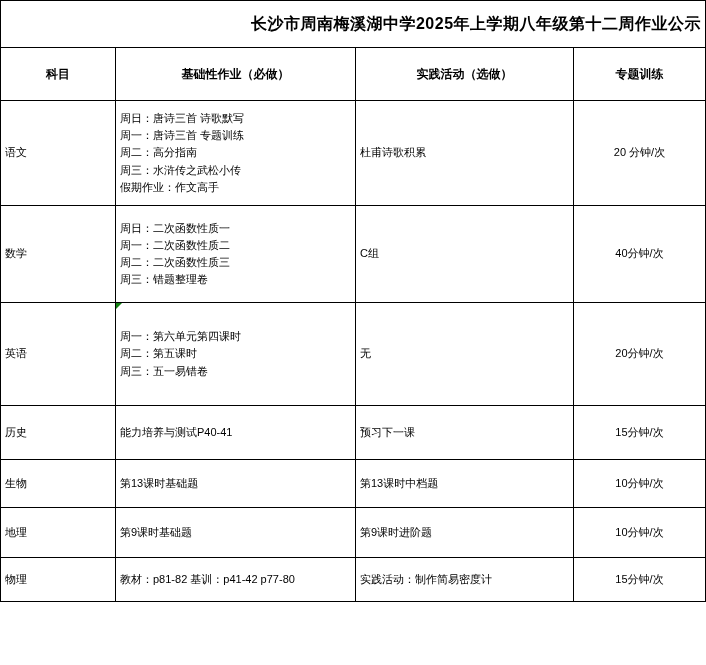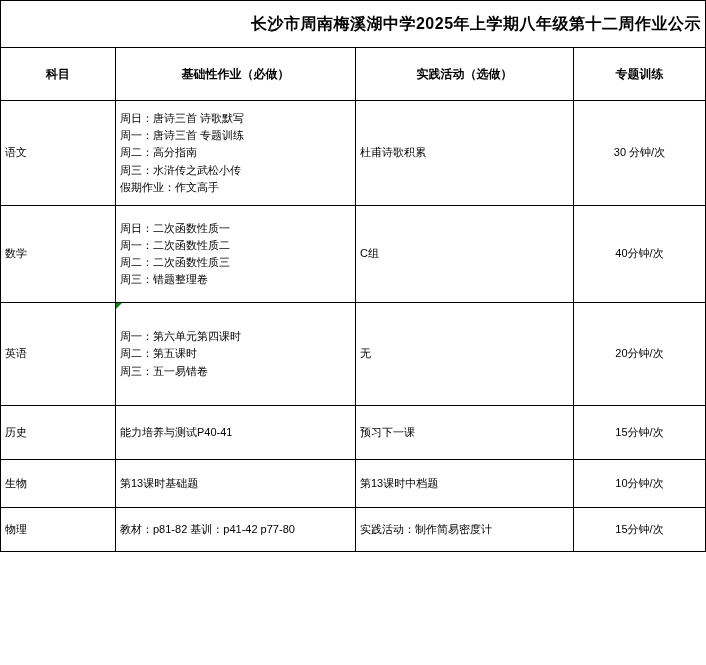--- a/index.html
+++ b/index.html
@@ -93,21 +93,21 @@
       <td class="basic-cell">
         <div class="cell-text">周日：唐诗三首 诗歌默写
 周一：唐诗三首 专题训练
 周二：高分指南
 周三：水浒传之武松小传
 假期作业：作文高手</div>
       </td>
       <td class="extended-cell">
         <div class="cell-text">杜甫诗歌积累</div>
       </td>
-      <td class="time-cell">30 分钟/次</td>
+      <td class="time-cell">20 分钟/次</td>
     </tr>
 
     <tr style="height:97px">
       <td class="subject-cell">数学</td>
       <td class="basic-cell">
         <div class="cell-text">周日：二次函数性质一
 周一：二次函数性质二
 周二：二次函数性质三
 周三：错题整理卷</div>
       </td>
@@ -147,20 +147,30 @@
       <td class="subject-cell">生物</td>
       <td class="basic-cell">
         <div class="cell-text">第13课时基础题</div>
       </td>
       <td class="extended-cell">
         <div class="cell-text">第13课时中档题</div>
       </td>
       <td class="time-cell">10分钟/次</td>
     </tr>
 
+    <tr style="height:50px">
+      <td class="subject-cell">地理</td>
+      <td class="basic-cell">
+        <div class="cell-text">第9课时基础题</div>
+      </td>
+      <td class="extended-cell">
+        <div class="cell-text">第9课时进阶题</div>
+      </td>
+      <td class="time-cell">10分钟/次</td>
+    </tr>
 
     <tr style="height:44px">
       <td class="subject-cell">物理</td>
       <td class="basic-cell">
         <div class="cell-text">教材：p81-82 基训：p41-42 p77-80</div>
       </td>
       <td class="extended-cell">
         <div class="cell-text">实践活动：制作简易密度计</div>
       </td>
       <td class="time-cell">15分钟/次</td>

